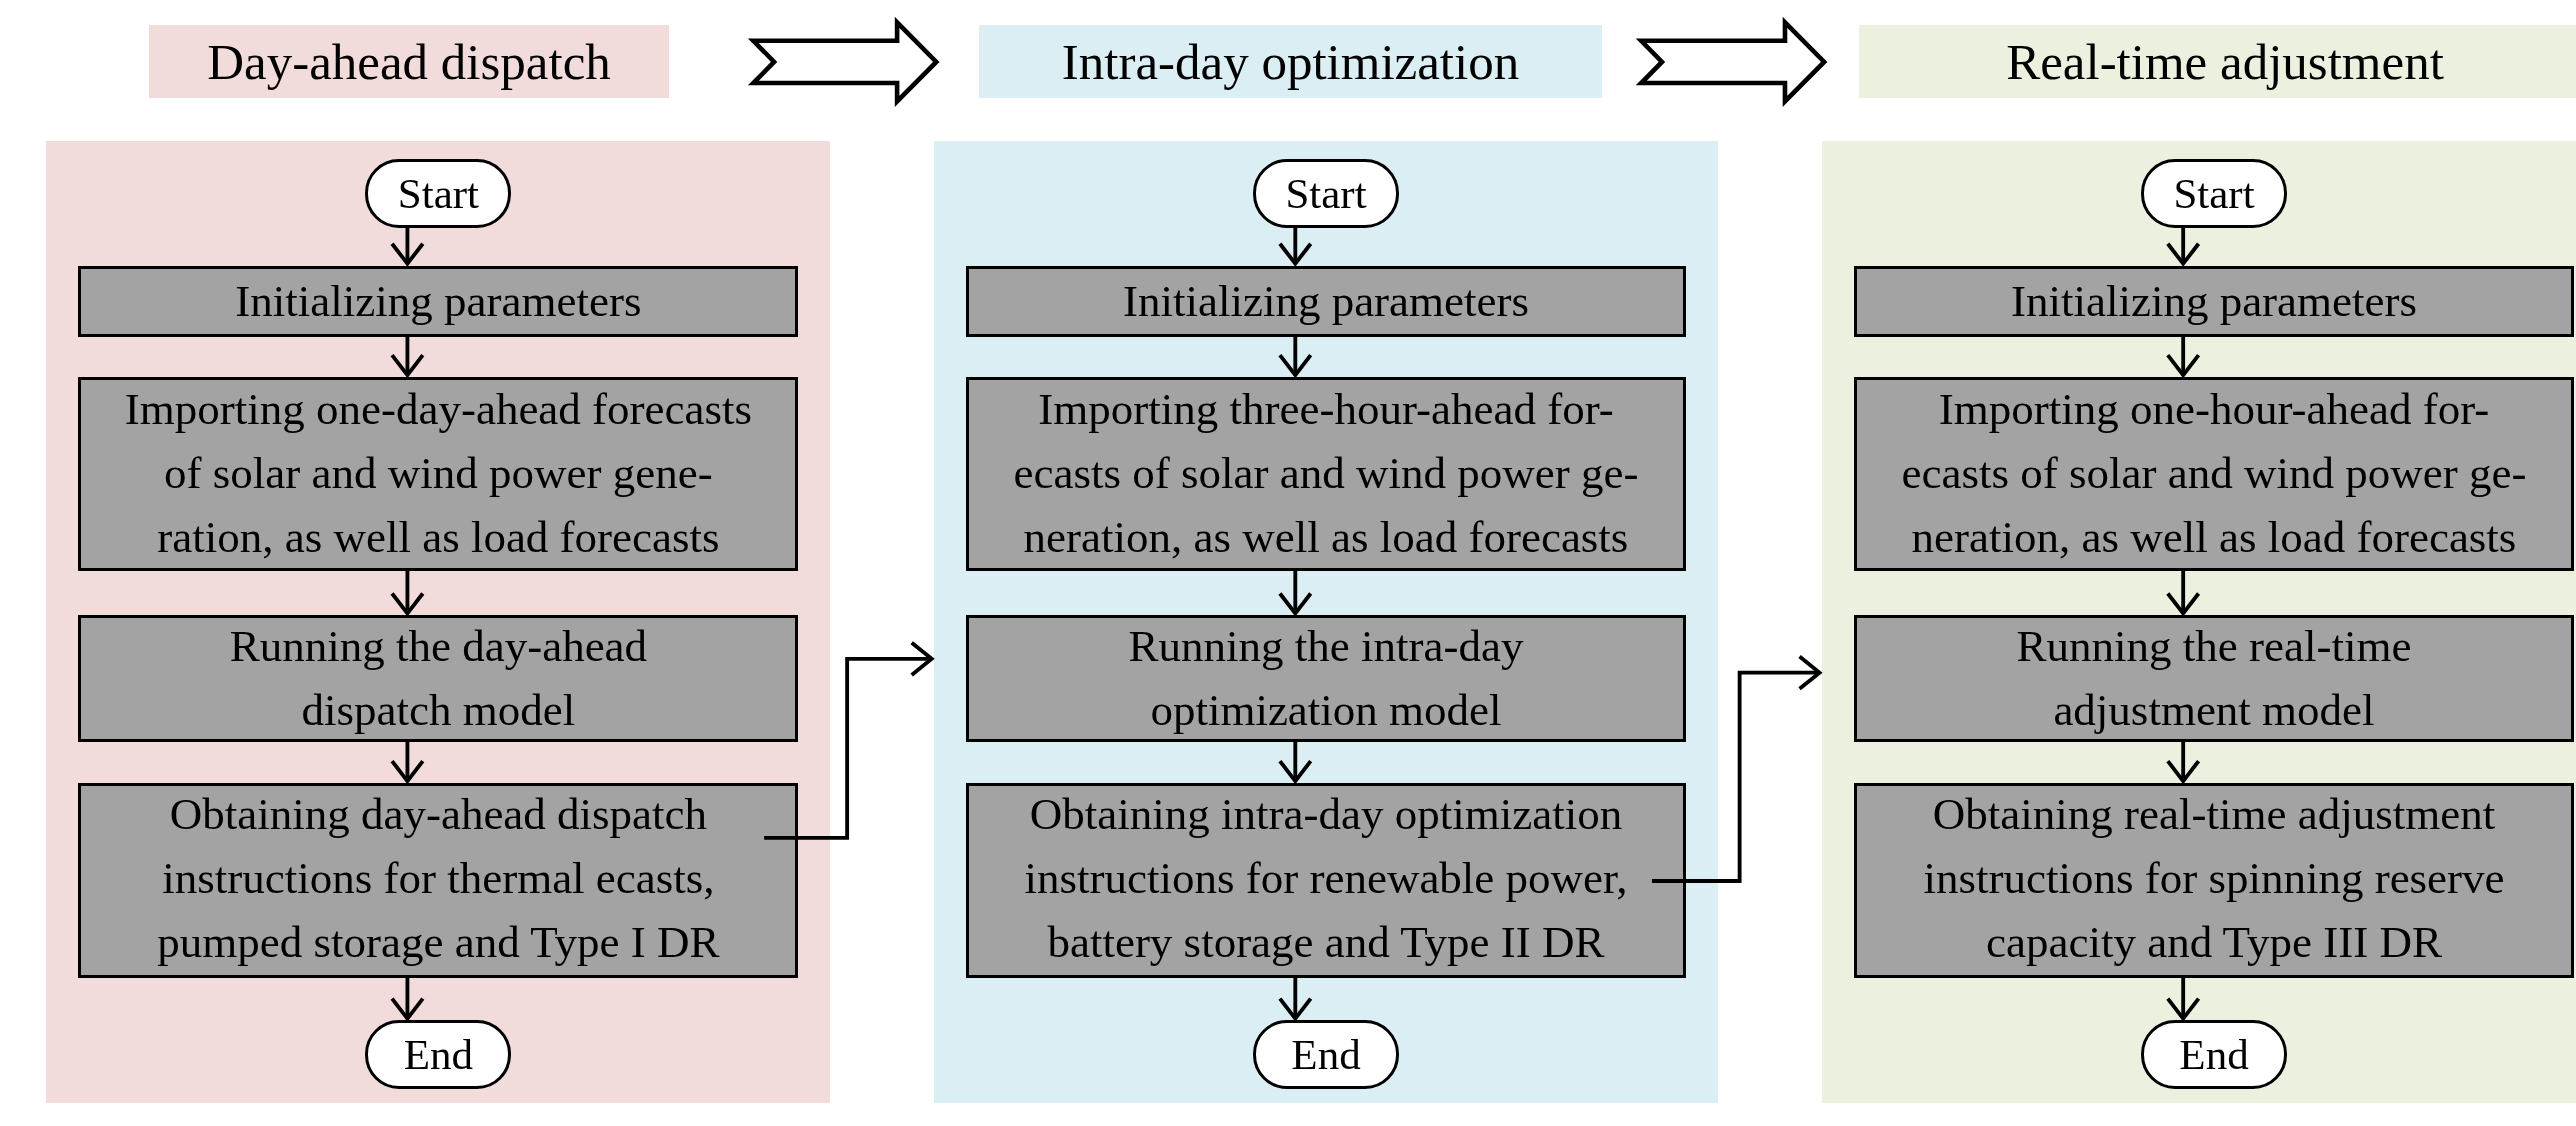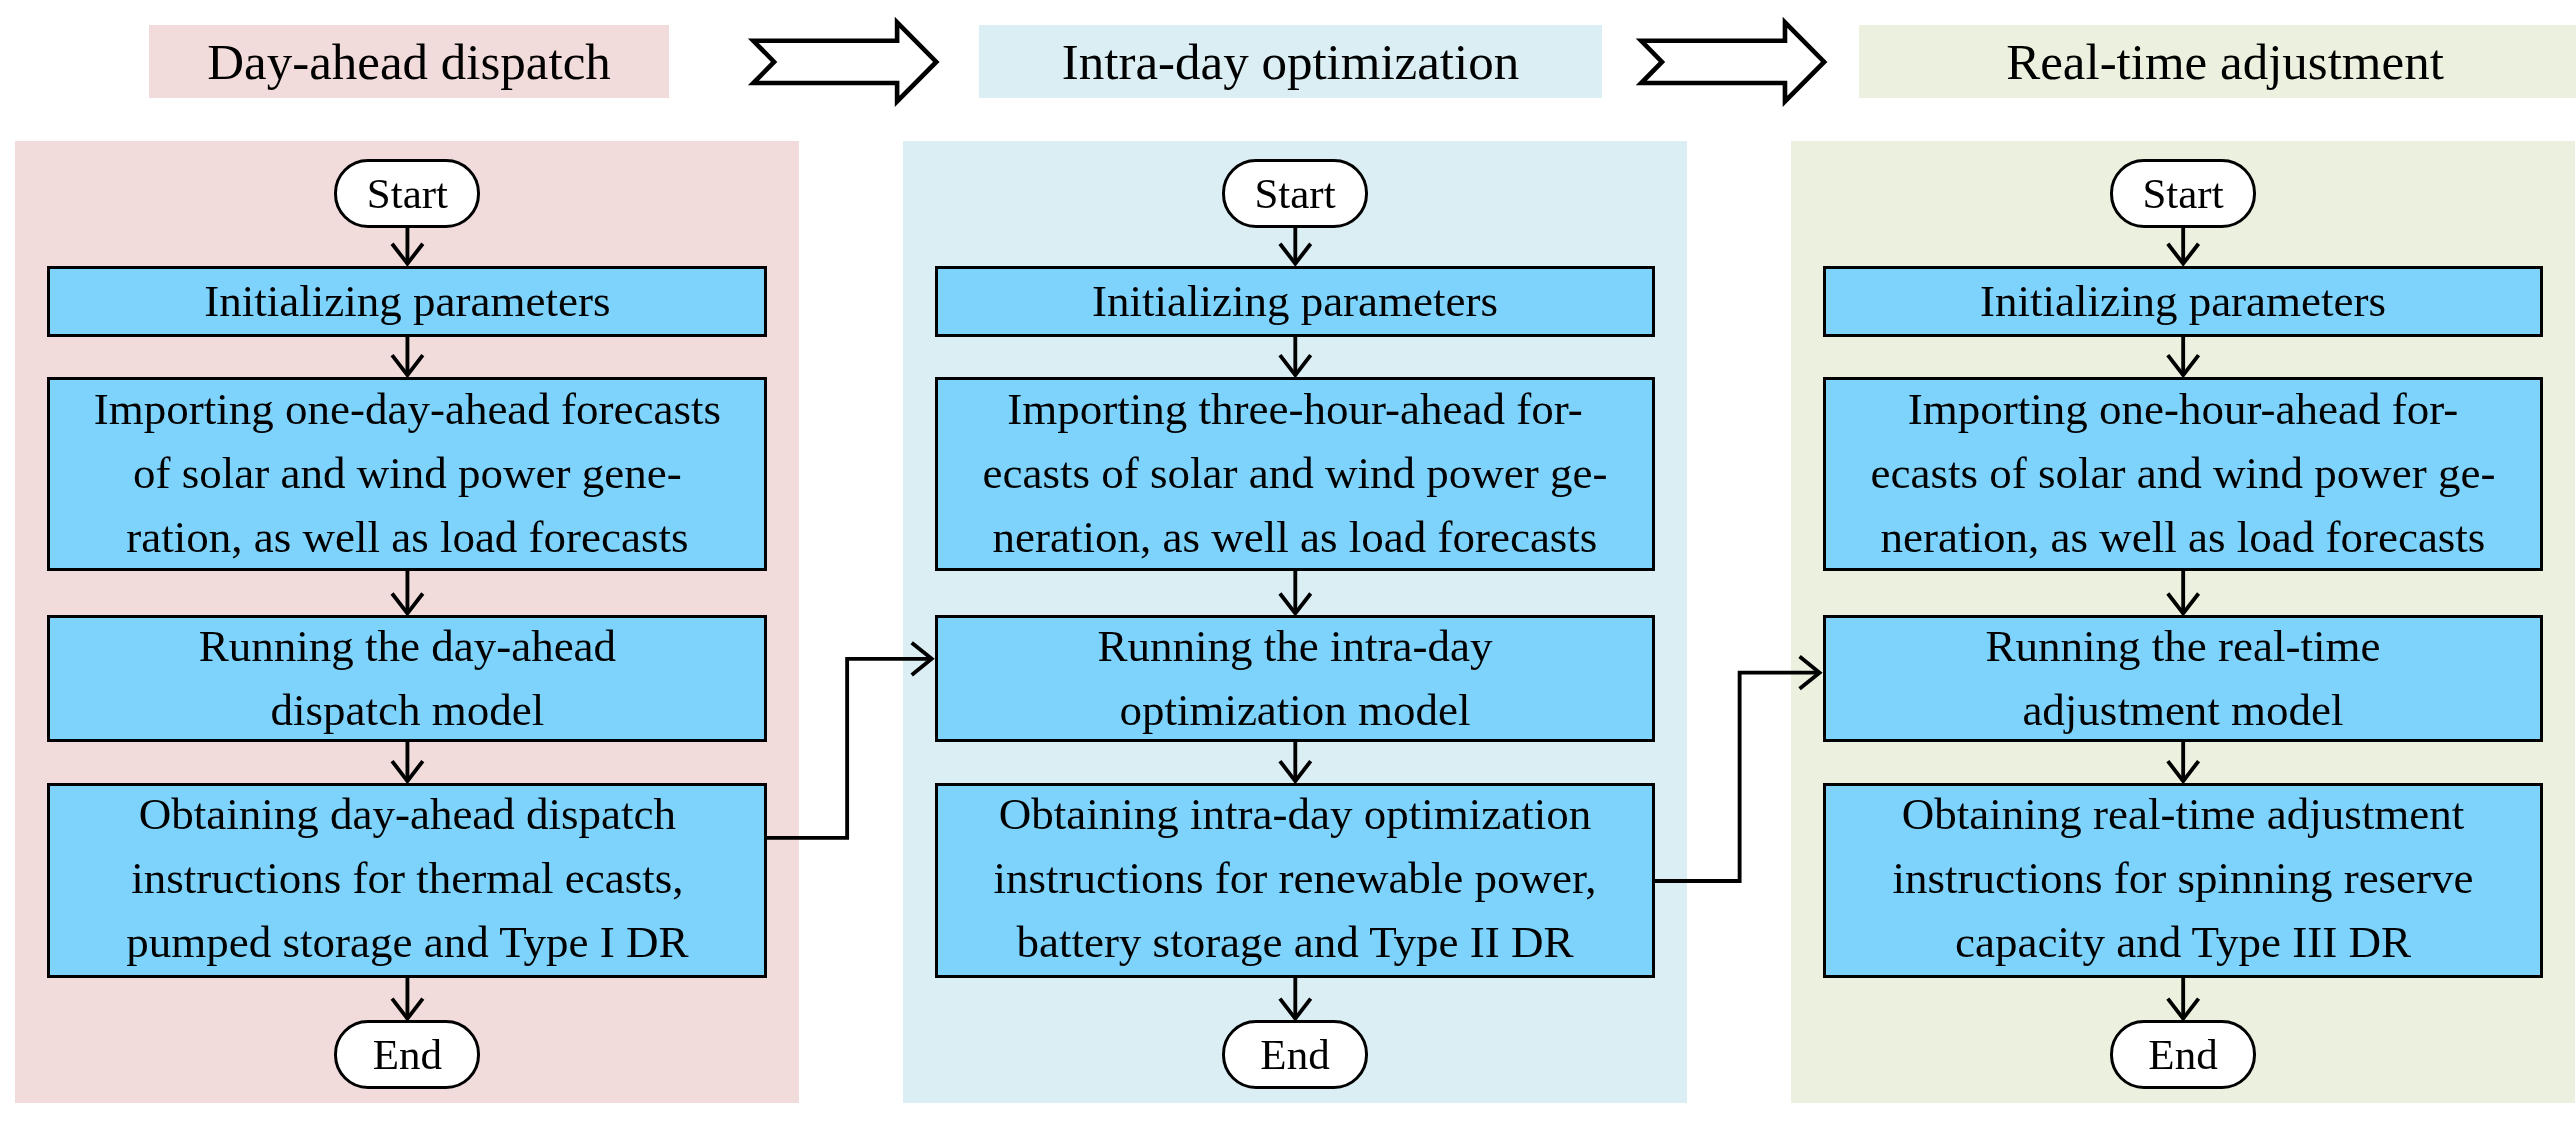--- a/index.html
+++ b/index.html
@@ -11,25 +11,25 @@
     color:#000;
     overflow:hidden;
     padding-left:10px;
   }
   .stage-header{
     position:absolute;top:25px;height:73px;
     display:flex;align-items:center;justify-content:center;
     font-size:51px;
   }
   .stage-col{
-    position:absolute;top:141px;width:784px;height:962px;
+    position:absolute;top:141px;width:784px;height:962px;margin-left:31px;
   }
   .node{
     position:absolute;
-    background:#7dd3fc;
+    background:#a3a3a3;
     border:3.1px solid #000;
     box-sizing:border-box;
     display:flex;flex-direction:column;align-items:center;justify-content:center;
     text-align:center;
     font-size:45px;
   }
   .node .line{line-height:1.42;white-space:nowrap;}
   .terminal{
     position:absolute;left:319px;width:146px;height:69px;
     background:#ffffff;border:3.8px solid #000;border-radius:34px;

